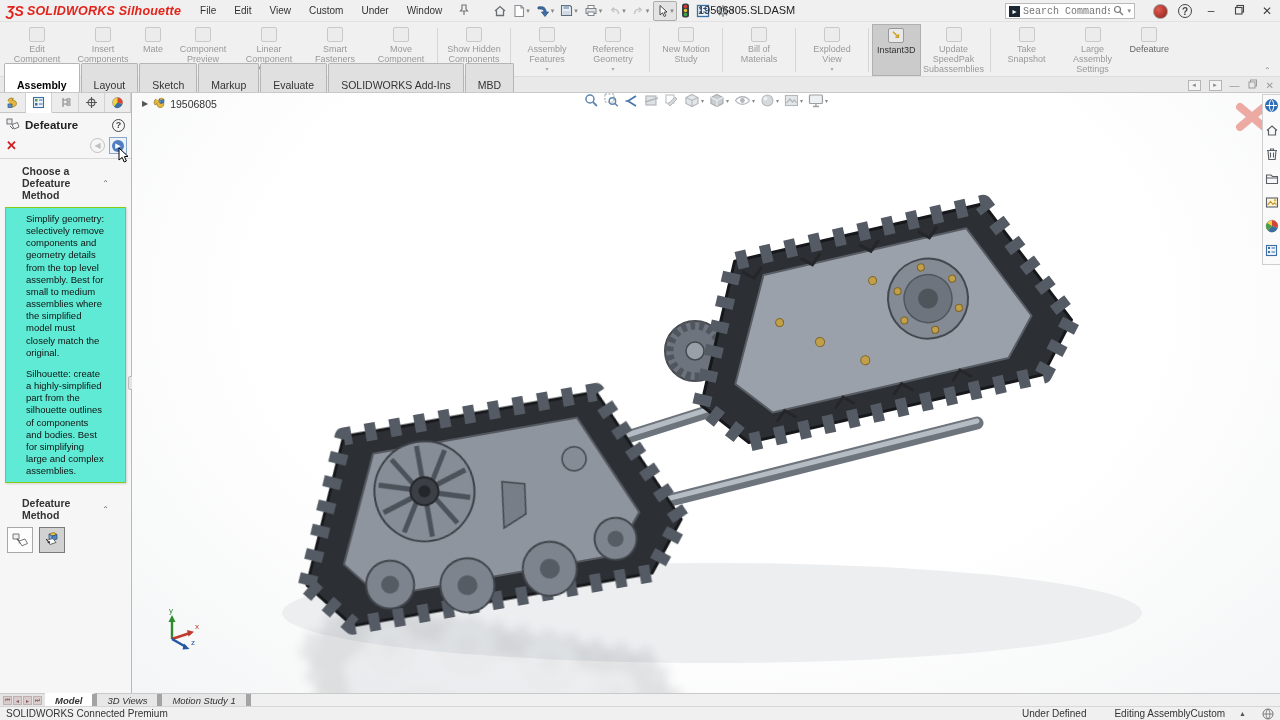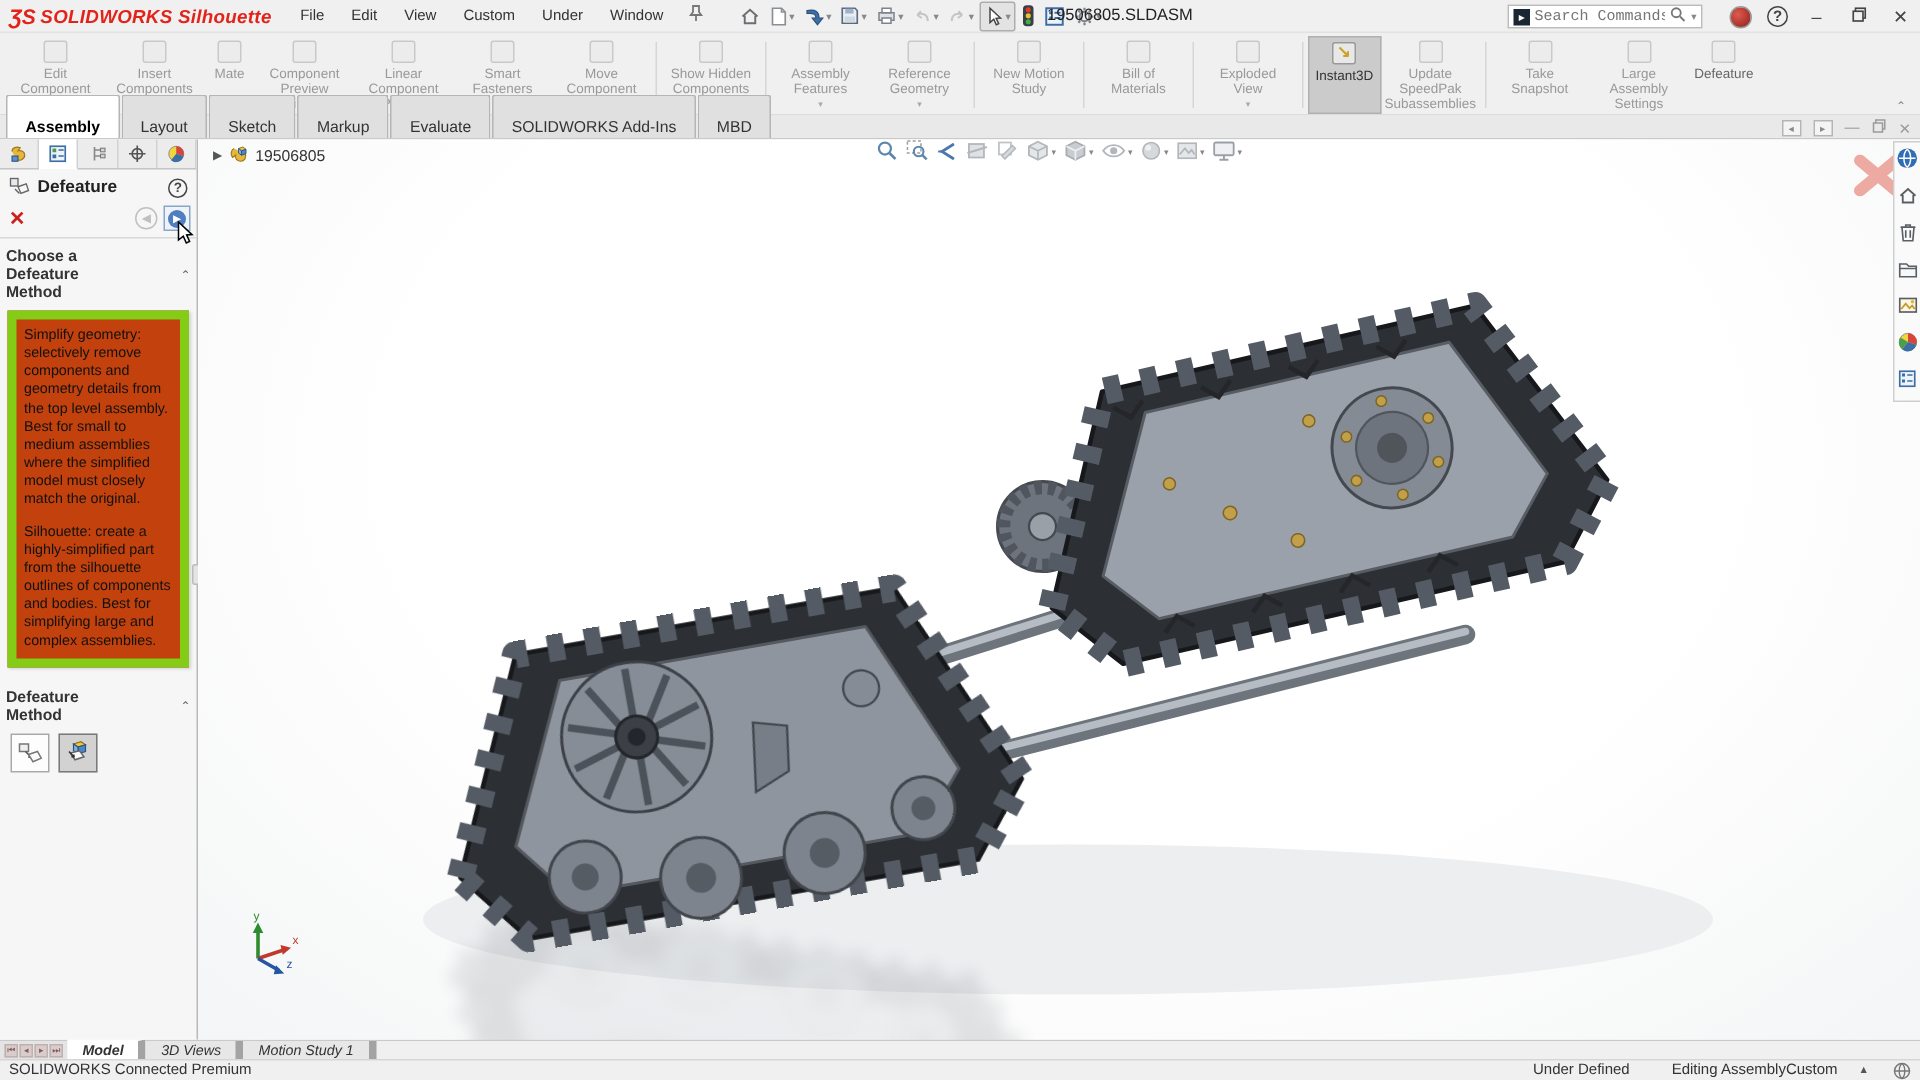--- a/index.html
+++ b/index.html
@@ -60,24 +60,24 @@
   .mgr-tab.active { background:#fff; border-bottom:1px solid #fff; margin-bottom:-1px; }
   .pm-header { display:flex; align-items:center; gap:5px; padding:5px 6px 3px; }
   .pm-title { font-size:11.5px; font-weight:bold; color:#222; flex:1; }
   .pm-actions { display:flex; align-items:center; padding:2px 4px 4px 6px; border-bottom:1px solid #d8d8d8; position:relative; }
   .red-x { color:#cc2020; font-weight:bold; font-size:13px; line-height:1; }
   .nav-arrows { margin-left:auto; display:flex; align-items:center; gap:4px; }
   .nav-back { width:15px; height:15px; border-radius:50%; border:1.3px solid #c0c0c0; color:#c0c0c0; font-size:8px; display:flex; align-items:center; justify-content:center; }
   .nav-next { width:18px; height:17px; border:1px solid #8aa6c8; background:#eef3fa; display:flex; align-items:center; justify-content:center; position:relative; }
   .nav-next .circ { width:12px; height:12px; border-radius:50%; background:#4f7fc0; color:#fff; font-size:7px; display:flex; align-items:center; justify-content:center; }
   .cursor-svg { position:absolute; right:-4px; top:9px; z-index:5; }
-  .sec-header { display:flex; align-items:center; padding:6px 4px 4px;gap:29px; }
+  .sec-header { display:flex; align-items:center; padding:6px 22px 4px;gap:29px; }
   .sec-title { font-size:10.5px; font-weight:bold; color:#333; flex:1; }
   .sec-chev { color:#667; font-size:8px; }
-  .tip-box { margin:2px 5px 8px; background:#c2410c; border:6px solid #84cc16; padding:5px 5px; font-size:9.5px; line-height:1.28; color:#111; box-shadow:1px 1px 2px rgba(0,0,0,.15); }
+  .tip-box { margin:2px 5px 8px; background:#5eead4; border:1px solid #84cc16; padding:5px 20px; font-size:9.5px; line-height:1.28; color:#111; box-shadow:1px 1px 2px rgba(0,0,0,.15); }
   .tip-box p + p { margin-top:9px; }
   .method-btns { display:flex; gap:6px; padding:2px 7px; }
   .mbtn { width:26px; height:26px; border:1px solid #a8a8a8; background:#fdfdfd; display:flex; align-items:center; justify-content:center; }
   .mbtn.sel { background:#d2d2d2; border-color:#7a7a7a; }
   .panel-grip { position:absolute; right:-4px; top:283px; width:7px; height:14px; background:#e4e4e4; border:1px solid #bbb; border-radius:2px; }
 
   
   .viewport { position:relative; flex:1; background:radial-gradient(ellipse at 50% 35%, #ffffff 55%, #f4f5f6 100%); overflow:hidden; }
   .ftree { position:absolute; left:10px; top:4px; display:flex; align-items:center; gap:4px; font-size:10.5px; color:#333; }
   .ftree .arr { color:#555; font-size:8px; }

